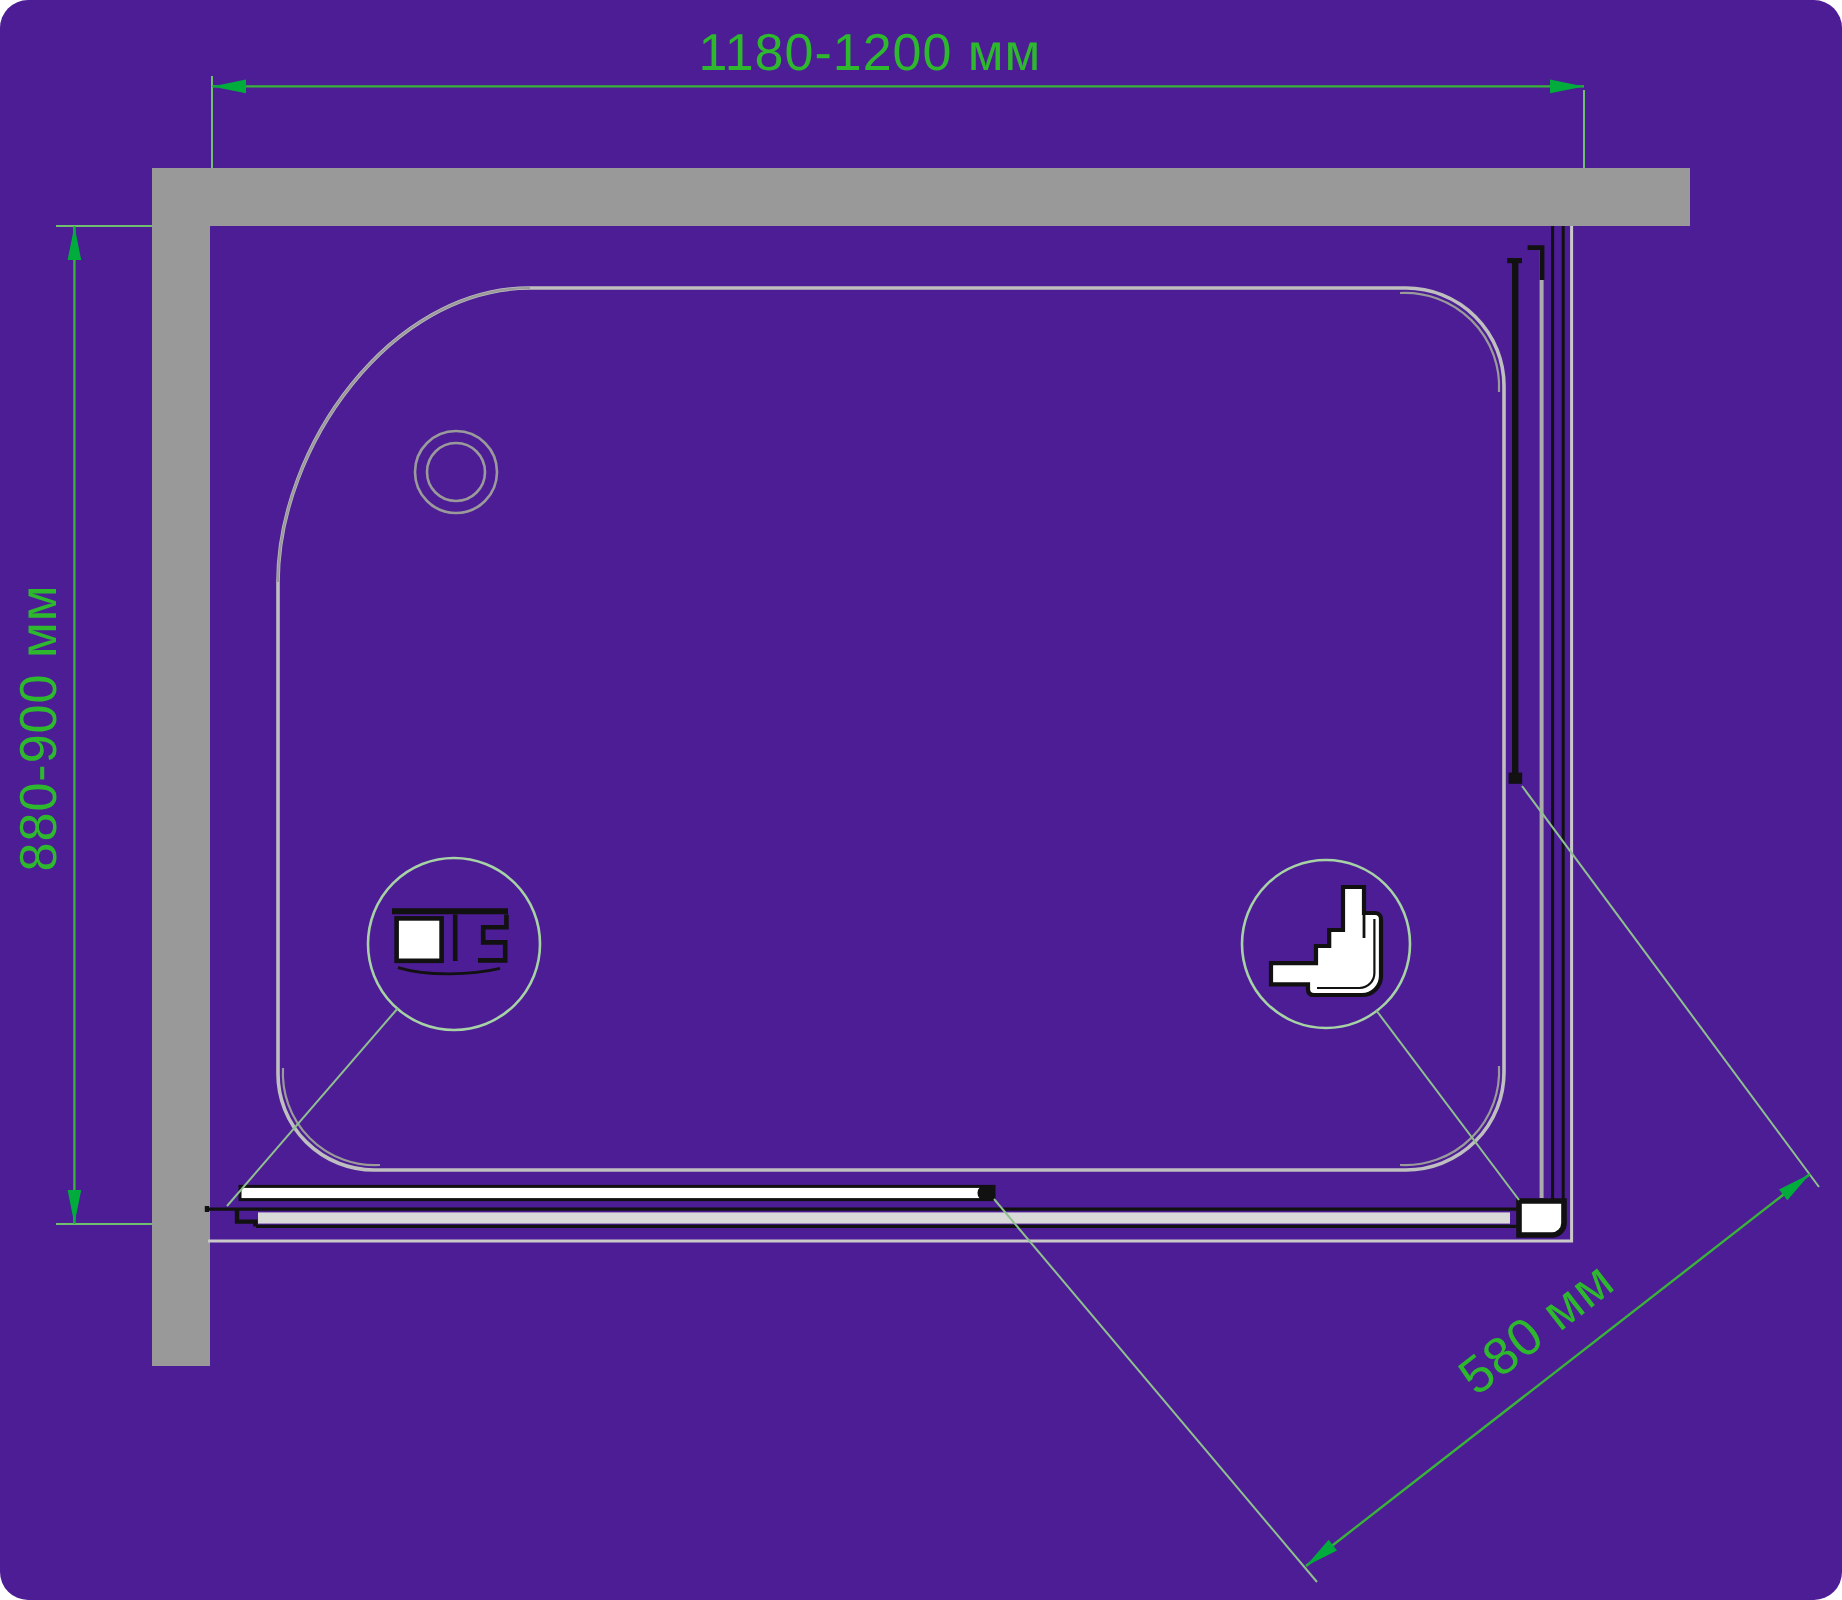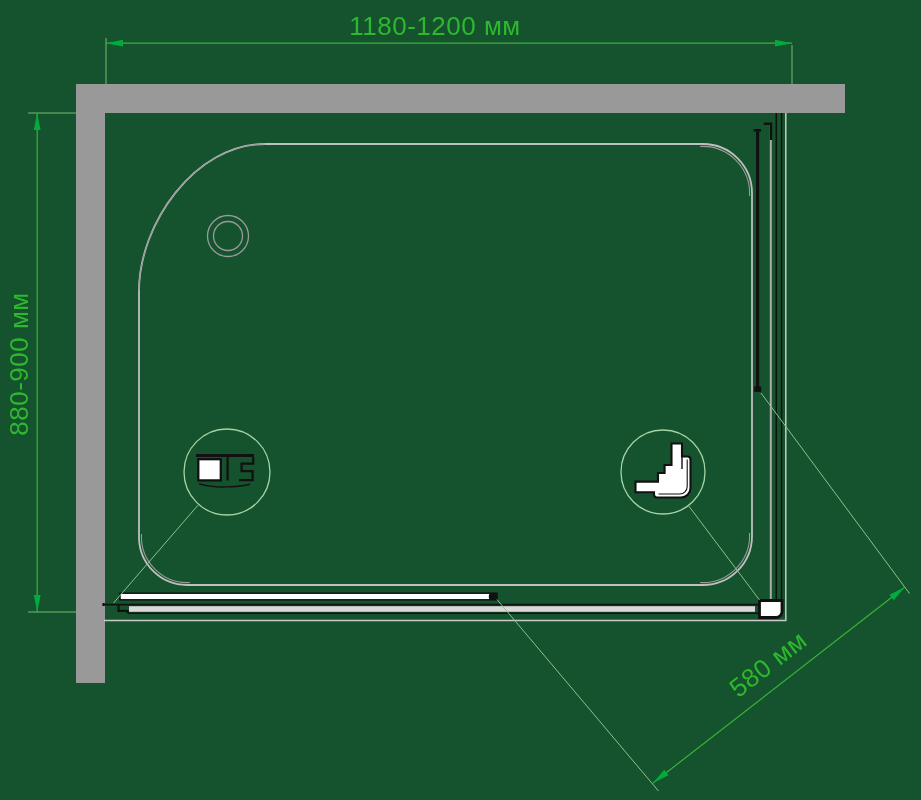--- a/index.html
+++ b/index.html
@@ -10,22 +10,23 @@
     --leader-line:#8fc08f;
     --detail-circle:#a6d2a6;
     --wall:#999999;
     --tray-outline:#bfbfbf;
     --tray-accent:#9a9a9a;
     --profile:#111111;
     --rail-fill:#d9d9d9;
   }
   html,body{margin:0;padding:0;background:#ffffff;}
   .stage{
-    position:relative;width:921px;height:800px;background:#14532d;overflow:hidden;
+    position:relative;width:921px;height:800px;background:#4c1d95;overflow:hidden;
     font-family:"Liberation Sans", sans-serif;
+    border-radius:14px;
   }
   .wall{position:absolute;background:var(--wall);}
   .wall-top{left:76px;top:84px;width:769px;height:29px;}
   .wall-left{left:76px;top:84px;width:29px;height:599px;}
   svg.canvas{position:absolute;left:0;top:0;}
   .tray{stroke:var(--tray-outline);stroke-width:1.8;fill:none;}
   .tray-accent{stroke:var(--tray-accent);stroke-width:1.1;fill:none;}
   .drain{stroke:var(--tray-accent);stroke-width:1.3;fill:none;}
   .silhouette{stroke:#c9c9c9;stroke-width:1.5;fill:none;}
   .panel-line{stroke:var(--profile);stroke-width:1.5;fill:none;}

